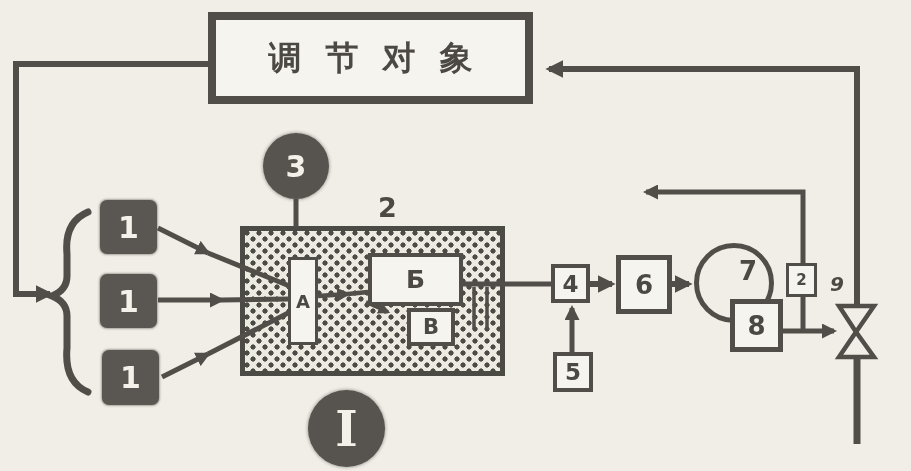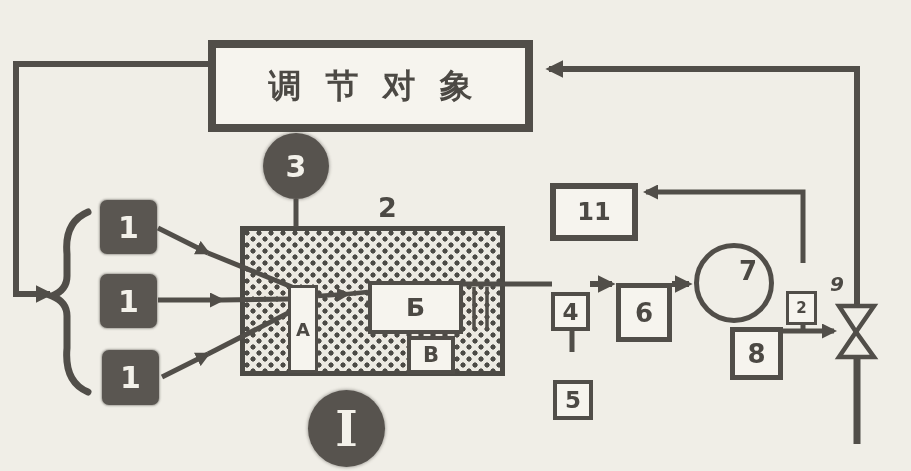--- a/index.html
+++ b/index.html
@@ -7,21 +7,21 @@
     position:relative;width:911px;height:471px;overflow:hidden;
     background:#f0eee7;
     font-family:"DejaVu Sans","Liberation Sans",sans-serif;
     color:#514e49;
   }
   .lines-layer{position:absolute;left:0;top:0;z-index:2;}
   .node{
     position:absolute;z-index:3;box-sizing:border-box;
     background:#f6f4ee;border:4px solid #514e49;
     display:flex;align-items:center;justify-content:center;
-    font-weight:bold;color:#4c4944;margin-top:28px;
+    font-weight:bold;color:#4c4944;
   }
   .dark-node{
     position:absolute;z-index:3;box-sizing:border-box;
     background:#5a5651;border-radius:7px;
     display:flex;align-items:center;justify-content:center;
     font-weight:bold;color:#f3f1ea;
     box-shadow:0 0 2px 1px rgba(80,77,72,.45);
   }
   .dark-circle{
     position:absolute;z-index:3;box-sizing:border-box;
@@ -154,23 +154,20 @@
   <div class="circle7" style="left:694px;top:243px;width:80px;height:80px;">
     <span style="left:40px;top:8px;">7</span>
   </div>
   <div class="node" style="left:730px;top:299px;width:53px;height:53px;border-width:5px;font-size:26px;">
     <span>8</span>
   </div>
 
   <div class="node" style="left:786px;top:263px;width:31px;height:34px;border-width:3px;font-size:15px;">
     <span>2</span>
   </div>
-  <div class="node" style="left:550px;top:155px;width:88px;height:58px;border-width:6px;font-size:24px;">
-    <span>11</span>
-  </div>
 
   <div class="plain-label" style="left:830px;top:272px;font-size:20px;font-style:italic;">
     <span>9</span>
   </div>
 
   <div class="dark-circle serif" style="left:308px;top:390px;width:77px;height:77px;font-size:48px;">
     <span>I</span>
   </div>
 
 </div>

